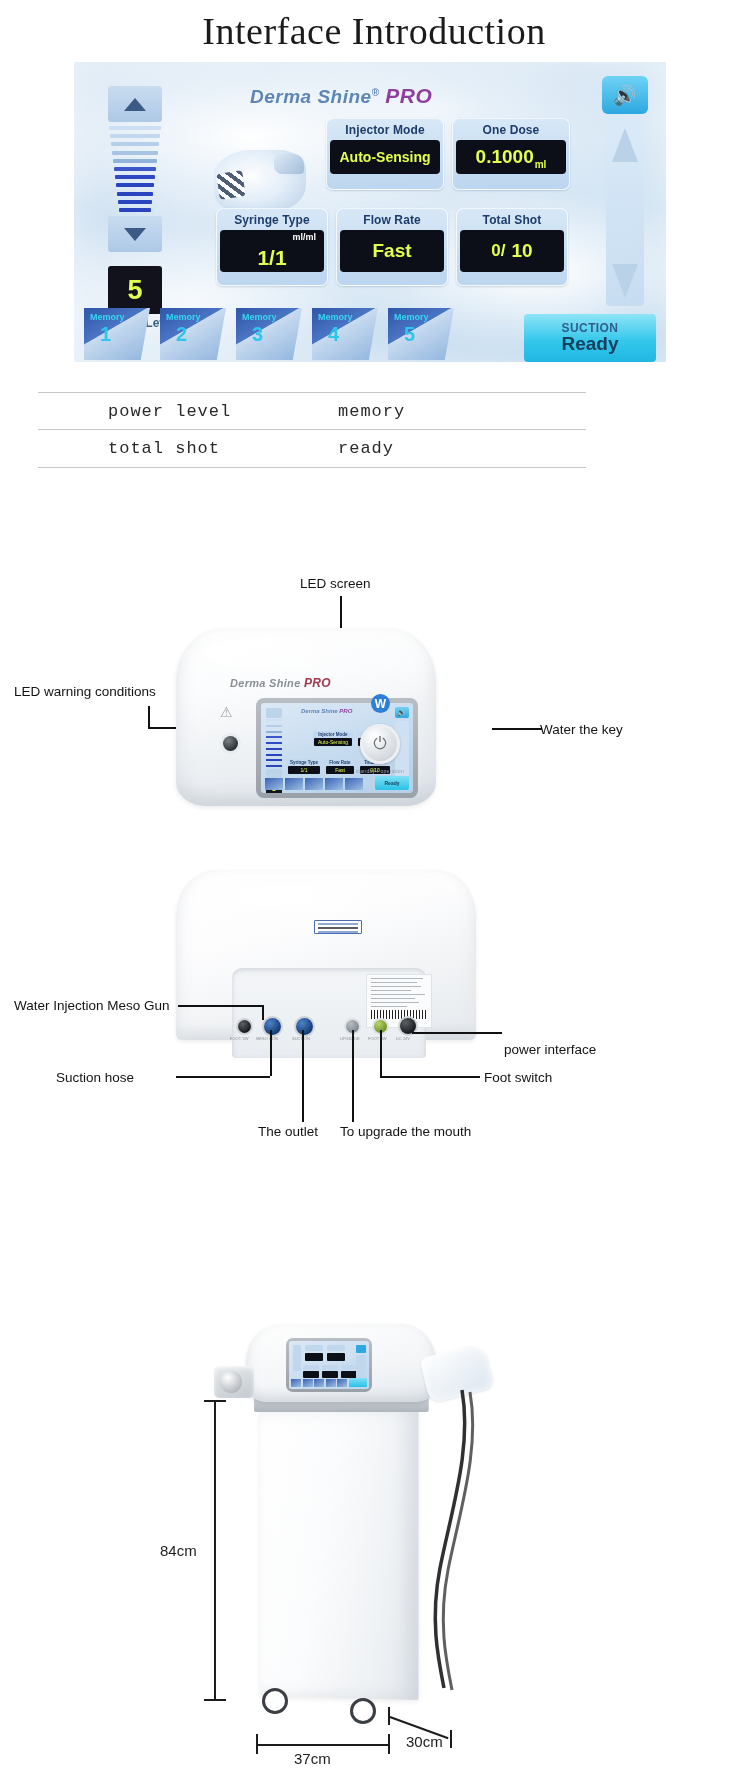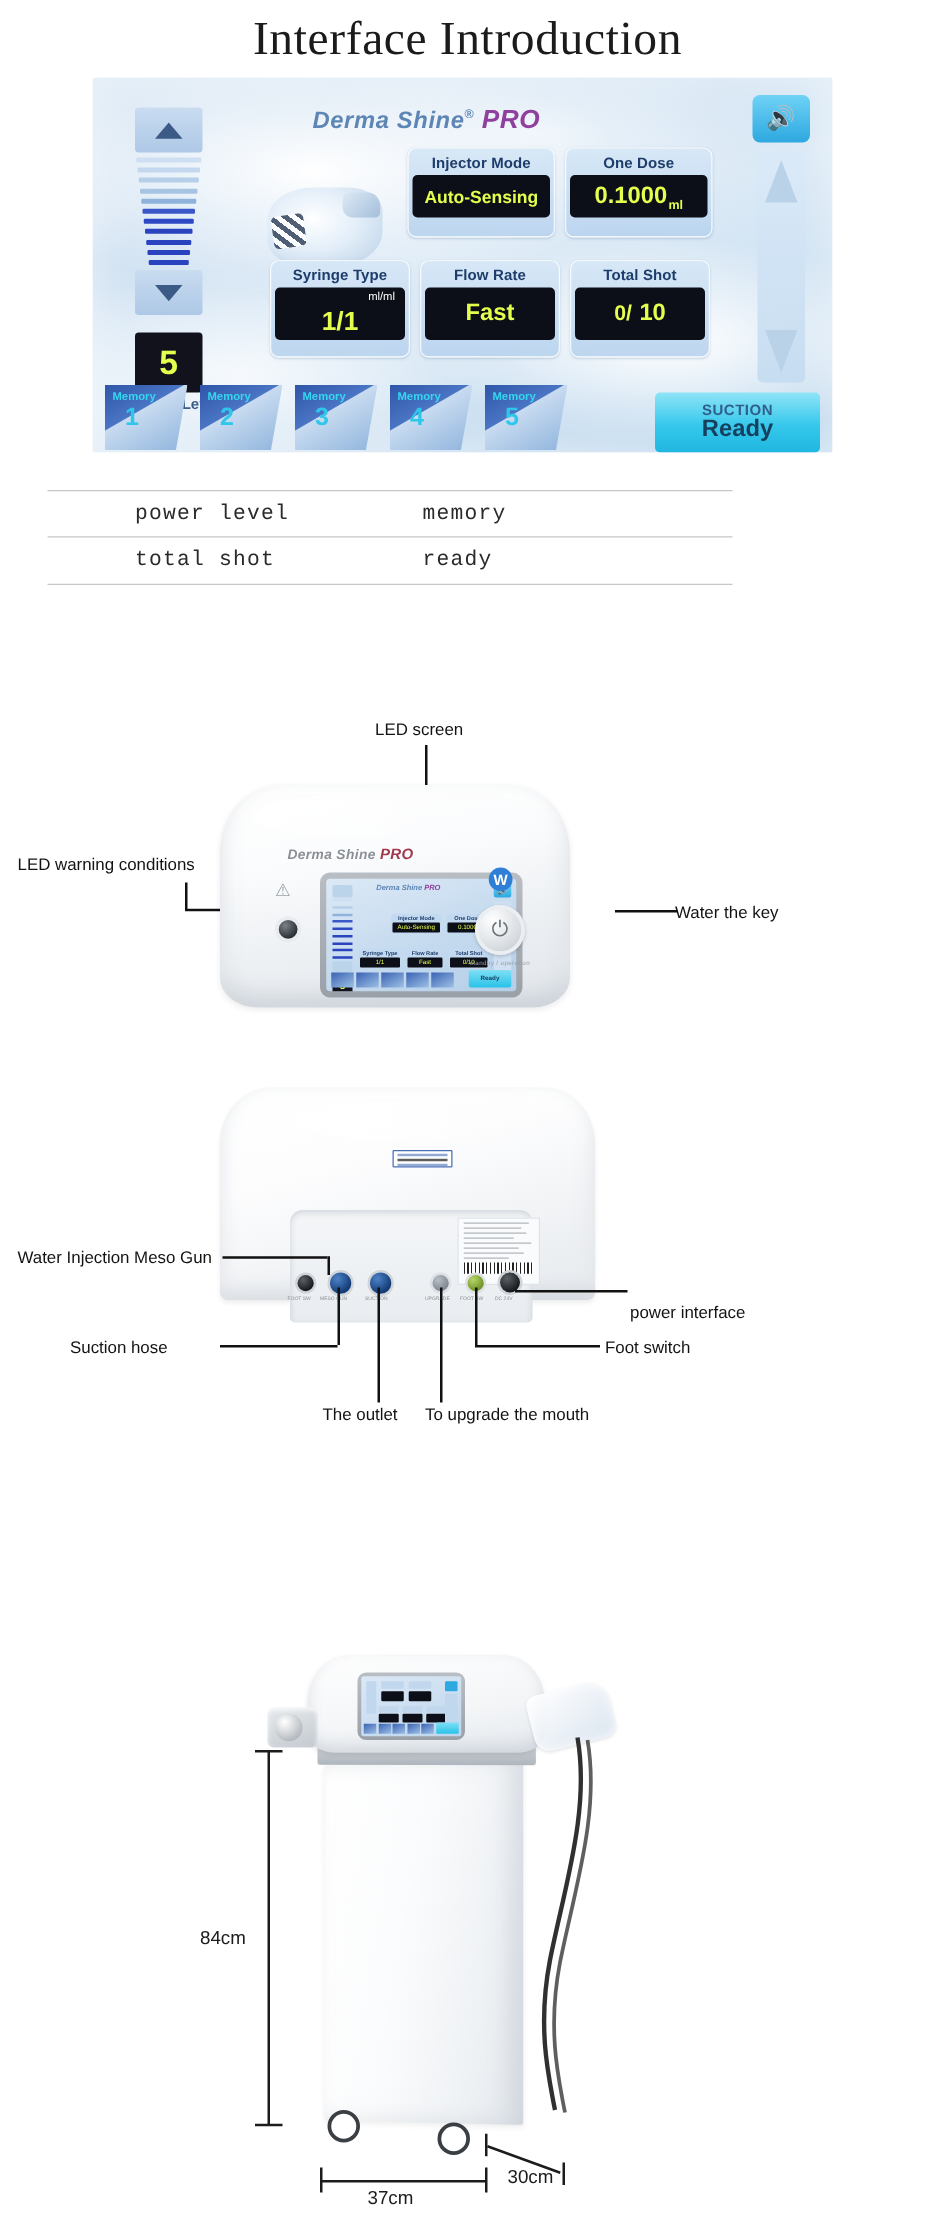--- a/index.html
+++ b/index.html
@@ -124,21 +124,21 @@
     display:flex; align-items:center; justify-content:center;
     color:#e4ff4d; font-weight:700;
   }
   #tile-injector { left:252px; top:56px; width:118px; height:72px; }
   #tile-injector .t-val { height:34px; font-size:14px; }
   #tile-dose { left:378px; top:56px; width:118px; height:72px; }
   #tile-dose .t-val { height:34px; font-size:19px; }
   #tile-dose .unit { font-size:10px; margin-left:1px; align-self:flex-end; margin-bottom:4px; }
   #tile-syringe { left:142px; top:146px; width:112px; height:78px; }
   #tile-syringe .t-val { height:42px; font-size:21px; flex-direction:column; justify-content:flex-end; padding-bottom:2px; position:relative; }
-  #tile-syringe .mini { position:absolute; right:8px; top:2px; font-size:9px; color:#ffffff; font-weight:400; }
+  #tile-syringe .mini { position:absolute; right:8px; top:2px; font-size:9px; color:#ffffff; font-weight:700; }
   #tile-flow { left:262px; top:146px; width:112px; height:78px; }
   #tile-flow .t-val { height:42px; font-size:19px; }
   #tile-shot { left:382px; top:146px; width:112px; height:78px; }
   #tile-shot .t-val { height:42px; font-size:17px; gap:6px; }
   #tile-shot .big { font-size:19px; }
 
   
   .spk {
     position:absolute; right:18px; top:14px; width:46px; height:38px; z-index:6;
     background:linear-gradient(180deg,#6fd2f5,#2da8e0); border-radius:6px;
@@ -185,21 +185,21 @@
     border-bottom:1px solid #c8c8c8;
   }
   .term-row:first-child{ border-top:1px solid #c8c8c8; }
   .term-a{ width:300px; padding-left:70px; font-size:17px; color:#2a2a2a; letter-spacing:1px; }
   .term-b{ flex:1; font-size:17px; color:#2a2a2a; letter-spacing:1px; }
 
   
   .fig2{ position:absolute; left:0; top:568px; width:748px; height:280px; }
 
   .unit-front{
-    position:absolute; left:176px; top:60px; width:280px; height:178px;
+    position:absolute; left:176px; top:60px; width:260px; height:178px;
     background:linear-gradient(170deg,#ffffff 0%,#fbfcfd 32%,#eef1f4 62%,#e1e6eb 100%);
     border-radius:48px 48px 30px 30px / 54px 54px 24px 24px;
     box-shadow: inset 0 -8px 18px rgba(150,160,172,.35), inset 0 8px 16px rgba(255,255,255,.9), 0 2px 5px rgba(0,0,0,.08);
   }
   .unit-front:before{
     content:""; position:absolute; left:28px; top:8px; width:150px; height:34px;
     background:linear-gradient(100deg,rgba(255,255,255,.95),rgba(255,255,255,0));
     border-radius:50%;
   }
   .unit-brand{

